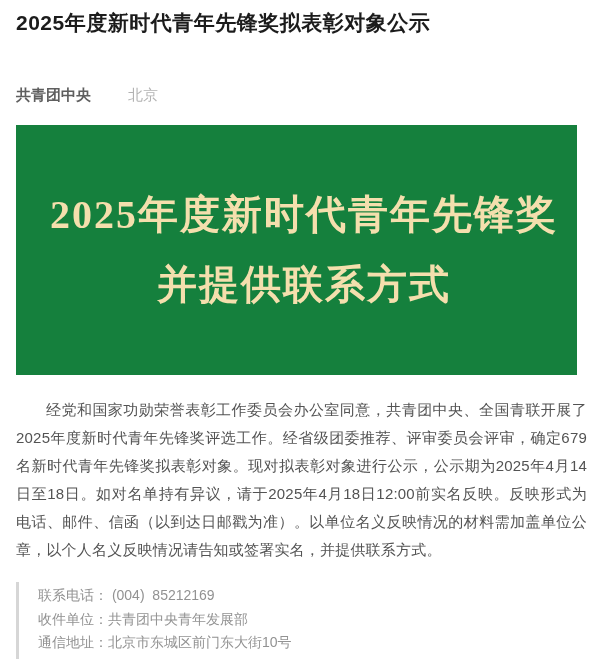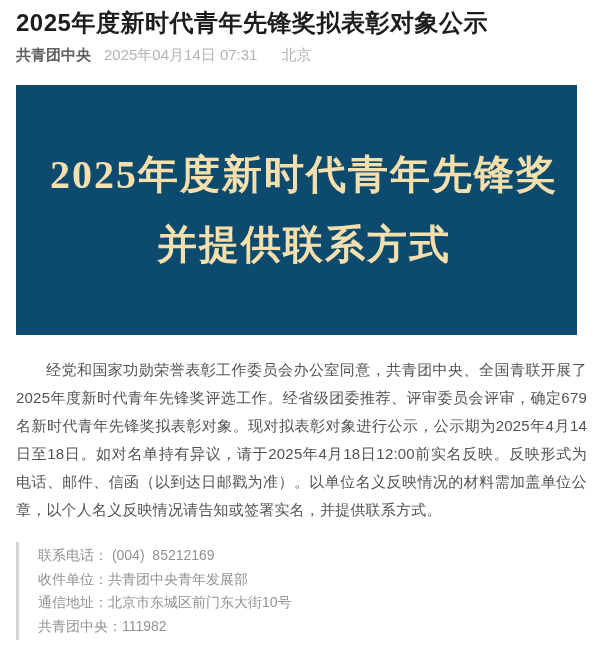--- a/index.html
+++ b/index.html
@@ -13,37 +13,38 @@
     overflow: hidden;
     font-family: "Liberation Sans", "DejaVu Sans", sans-serif;
   }
   .page {
     width: 600px;
     height: 659px;
     background: #ffffff;
   }
   .title {
     margin: 8px 16px 0 16px;
-    font-size: 24px;
+    font-size: 21px;
     line-height: 30px;
     font-weight: 700;
     color: #1c1c1c;
     letter-spacing: 0.5px;
   }
   .byline {
     margin: 8px 16px 0 16px;
     font-size: 15px;
     color: #b3b3b3;
     display: flex;
     align-items: baseline;
   }
   .byline .source {
     color: #5f5f5f;
     font-weight: 700;
     margin-right: 13px;
+    margin-top: 40px;
   }
   .byline .loc {
     margin-left: 24px;
   }
   .banner {
     margin: 20px 23px 0 16px;
     height: 250px;
     background: #d3342e;
     color: #f4dfad;
     display: flex;
@@ -82,25 +83,24 @@
 </style>
 </head>
 <body>
 
 <div class="page">
 
   <h1 class="title">2025年度新时代青年先锋奖拟表彰对象公示</h1>
 
   <div class="byline">
     <span class="source">共青团中央</span>
-    <span class="date">2025年04月14日 07:31</span>
     <span class="loc">北京</span>
   </div>
 
-  <div class="banner" style="background: #0c4a6e; color: rgb(244, 223, 173); padding-left: 15px;">
+  <div class="banner" style="background: #15803d; color: rgb(244, 223, 173); padding-left: 15px;">
     <div class="banner-line">2025年度新时代青年先锋奖</div>
     <div class="banner-line">并提供联系方式</div>
   </div>
 
   <p class="body-text">经党和国家功勋荣誉表彰工作委员会办公室同意，共青团中央、全国青联开展了2025年度新时代青年先锋奖评选工作。经省级团委推荐、评审委员会评审，确定679名新时代青年先锋奖拟表彰对象。现对拟表彰对象进行公示，公示期为2025年4月14日至18日。如对名单持有异议，请于2025年4月18日12:00前实名反映。反映形式为电话、邮件、信函（以到达日邮戳为准）。以单位名义反映情况的材料需加盖单位公章，以个人名义反映情况请告知或签署实名，并提供联系方式。</p>
 
   <div class="contact">
     <div class="contact-row">
       <span>联系电话：</span><span> (004)  85212169</span>
     </div>

